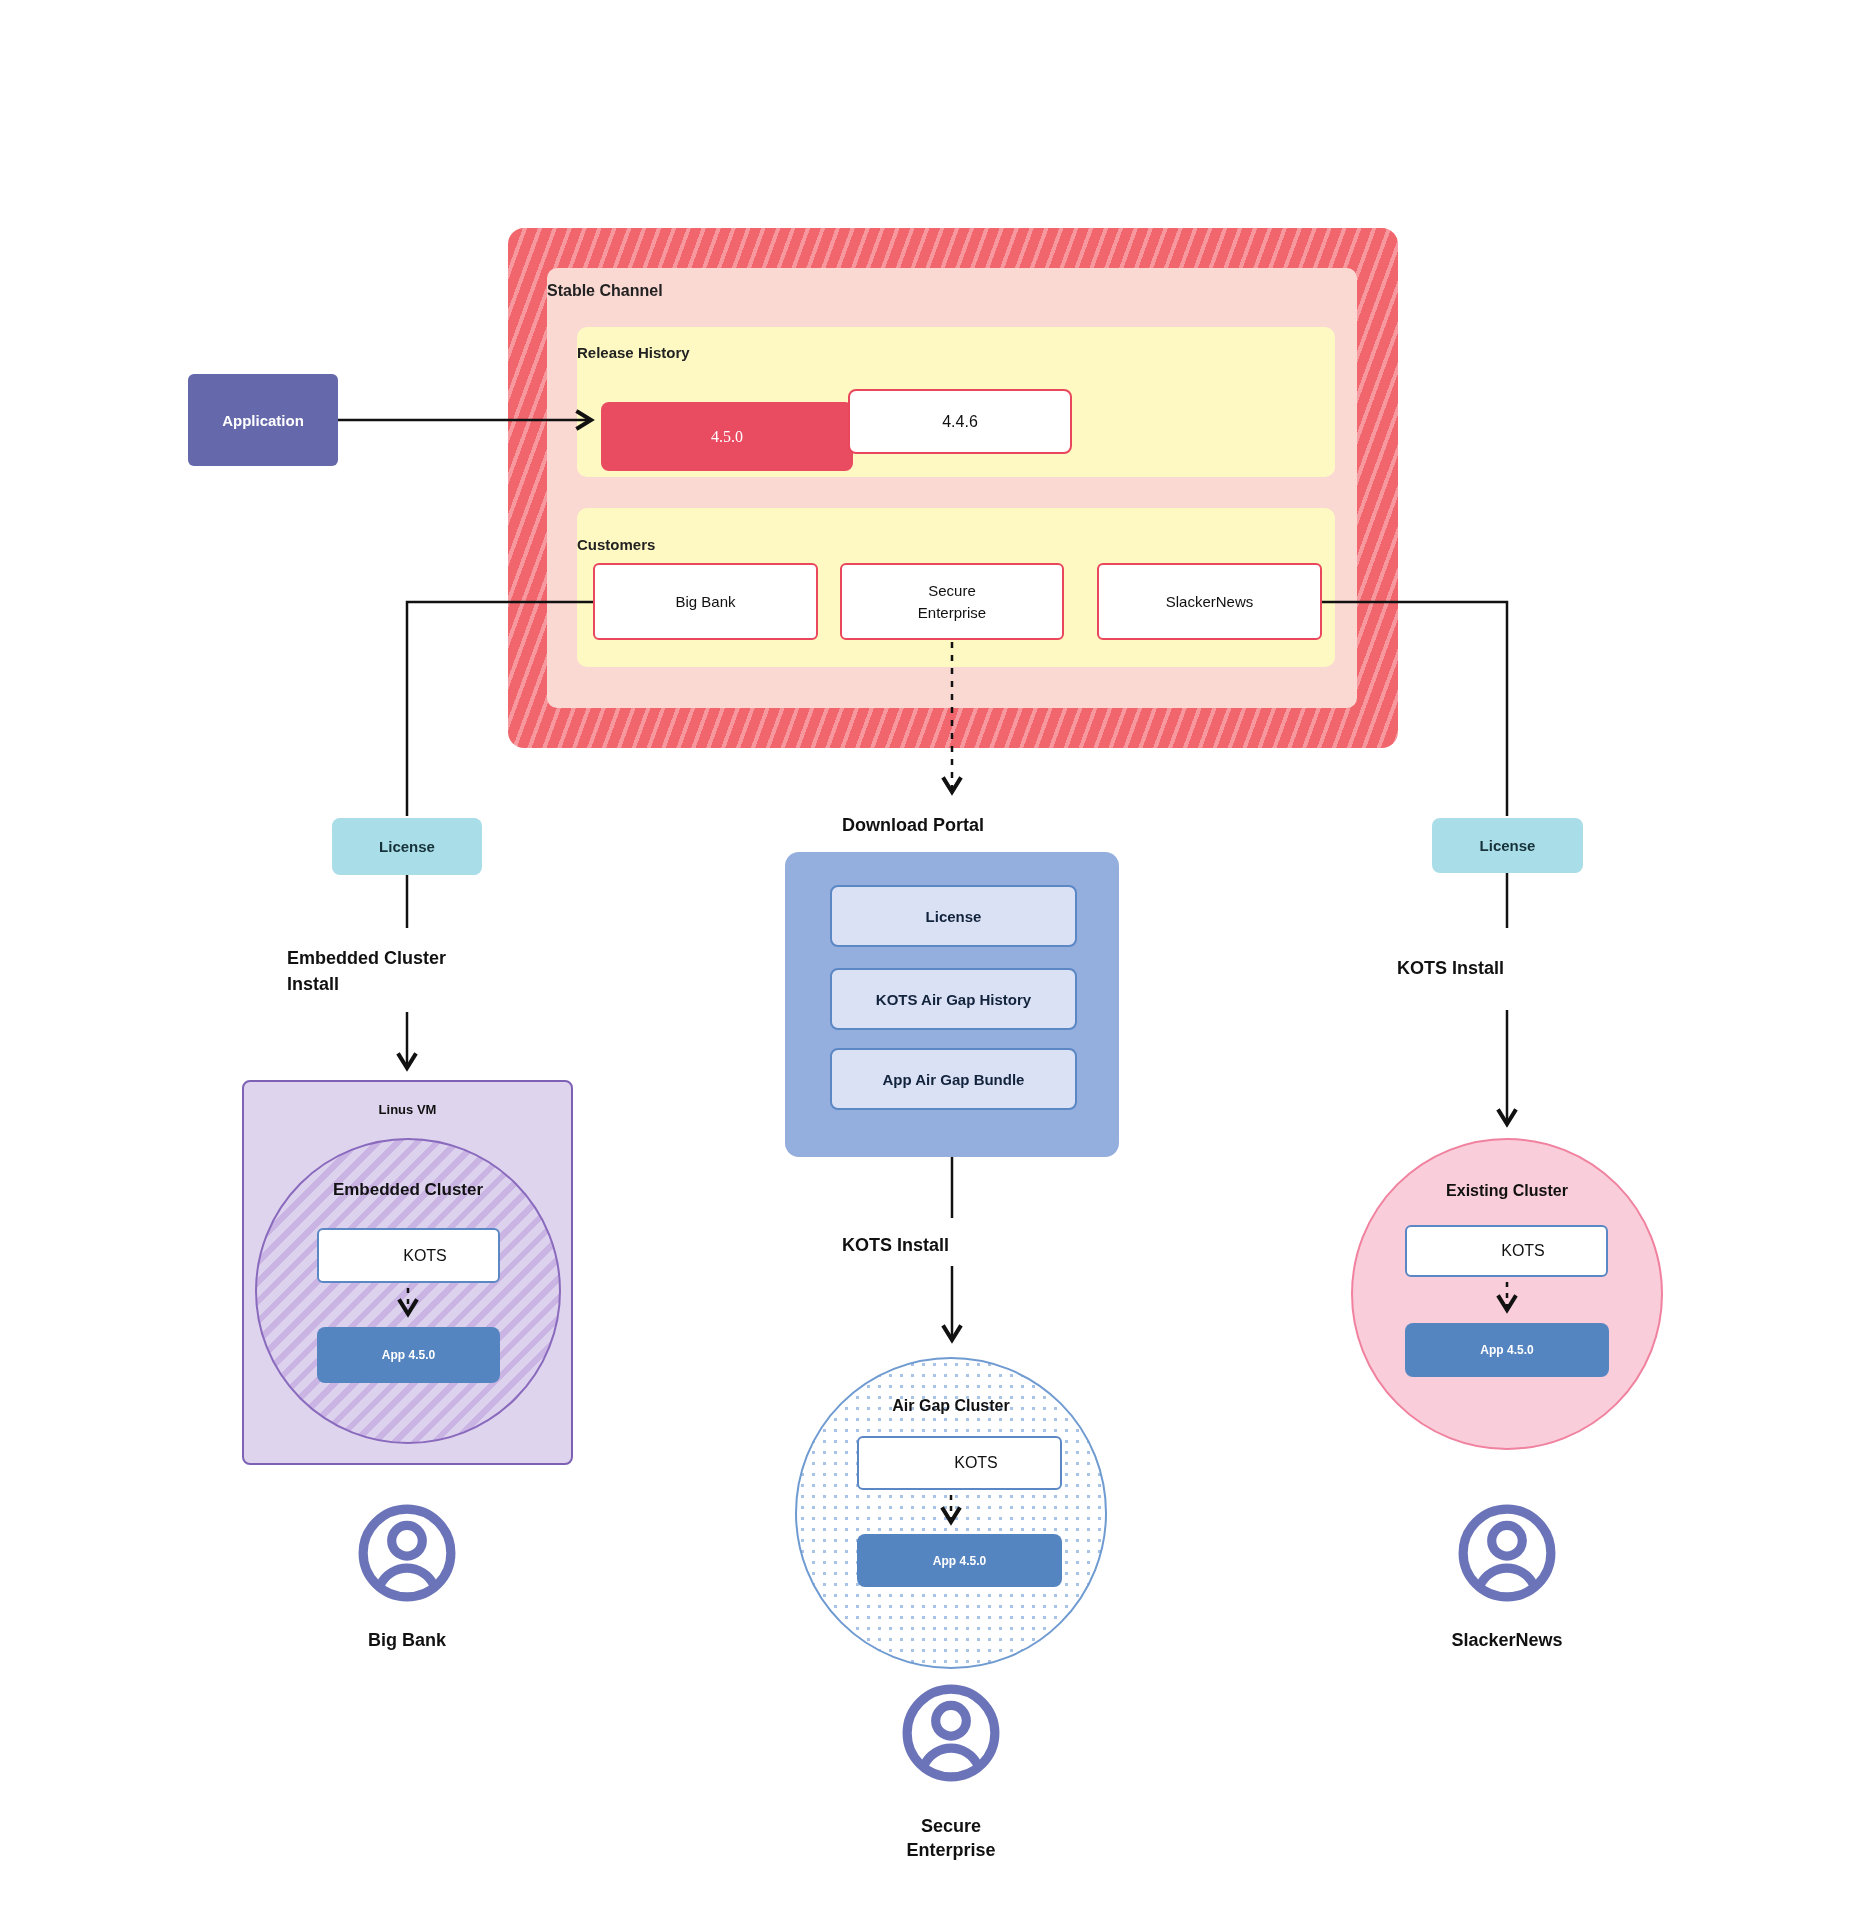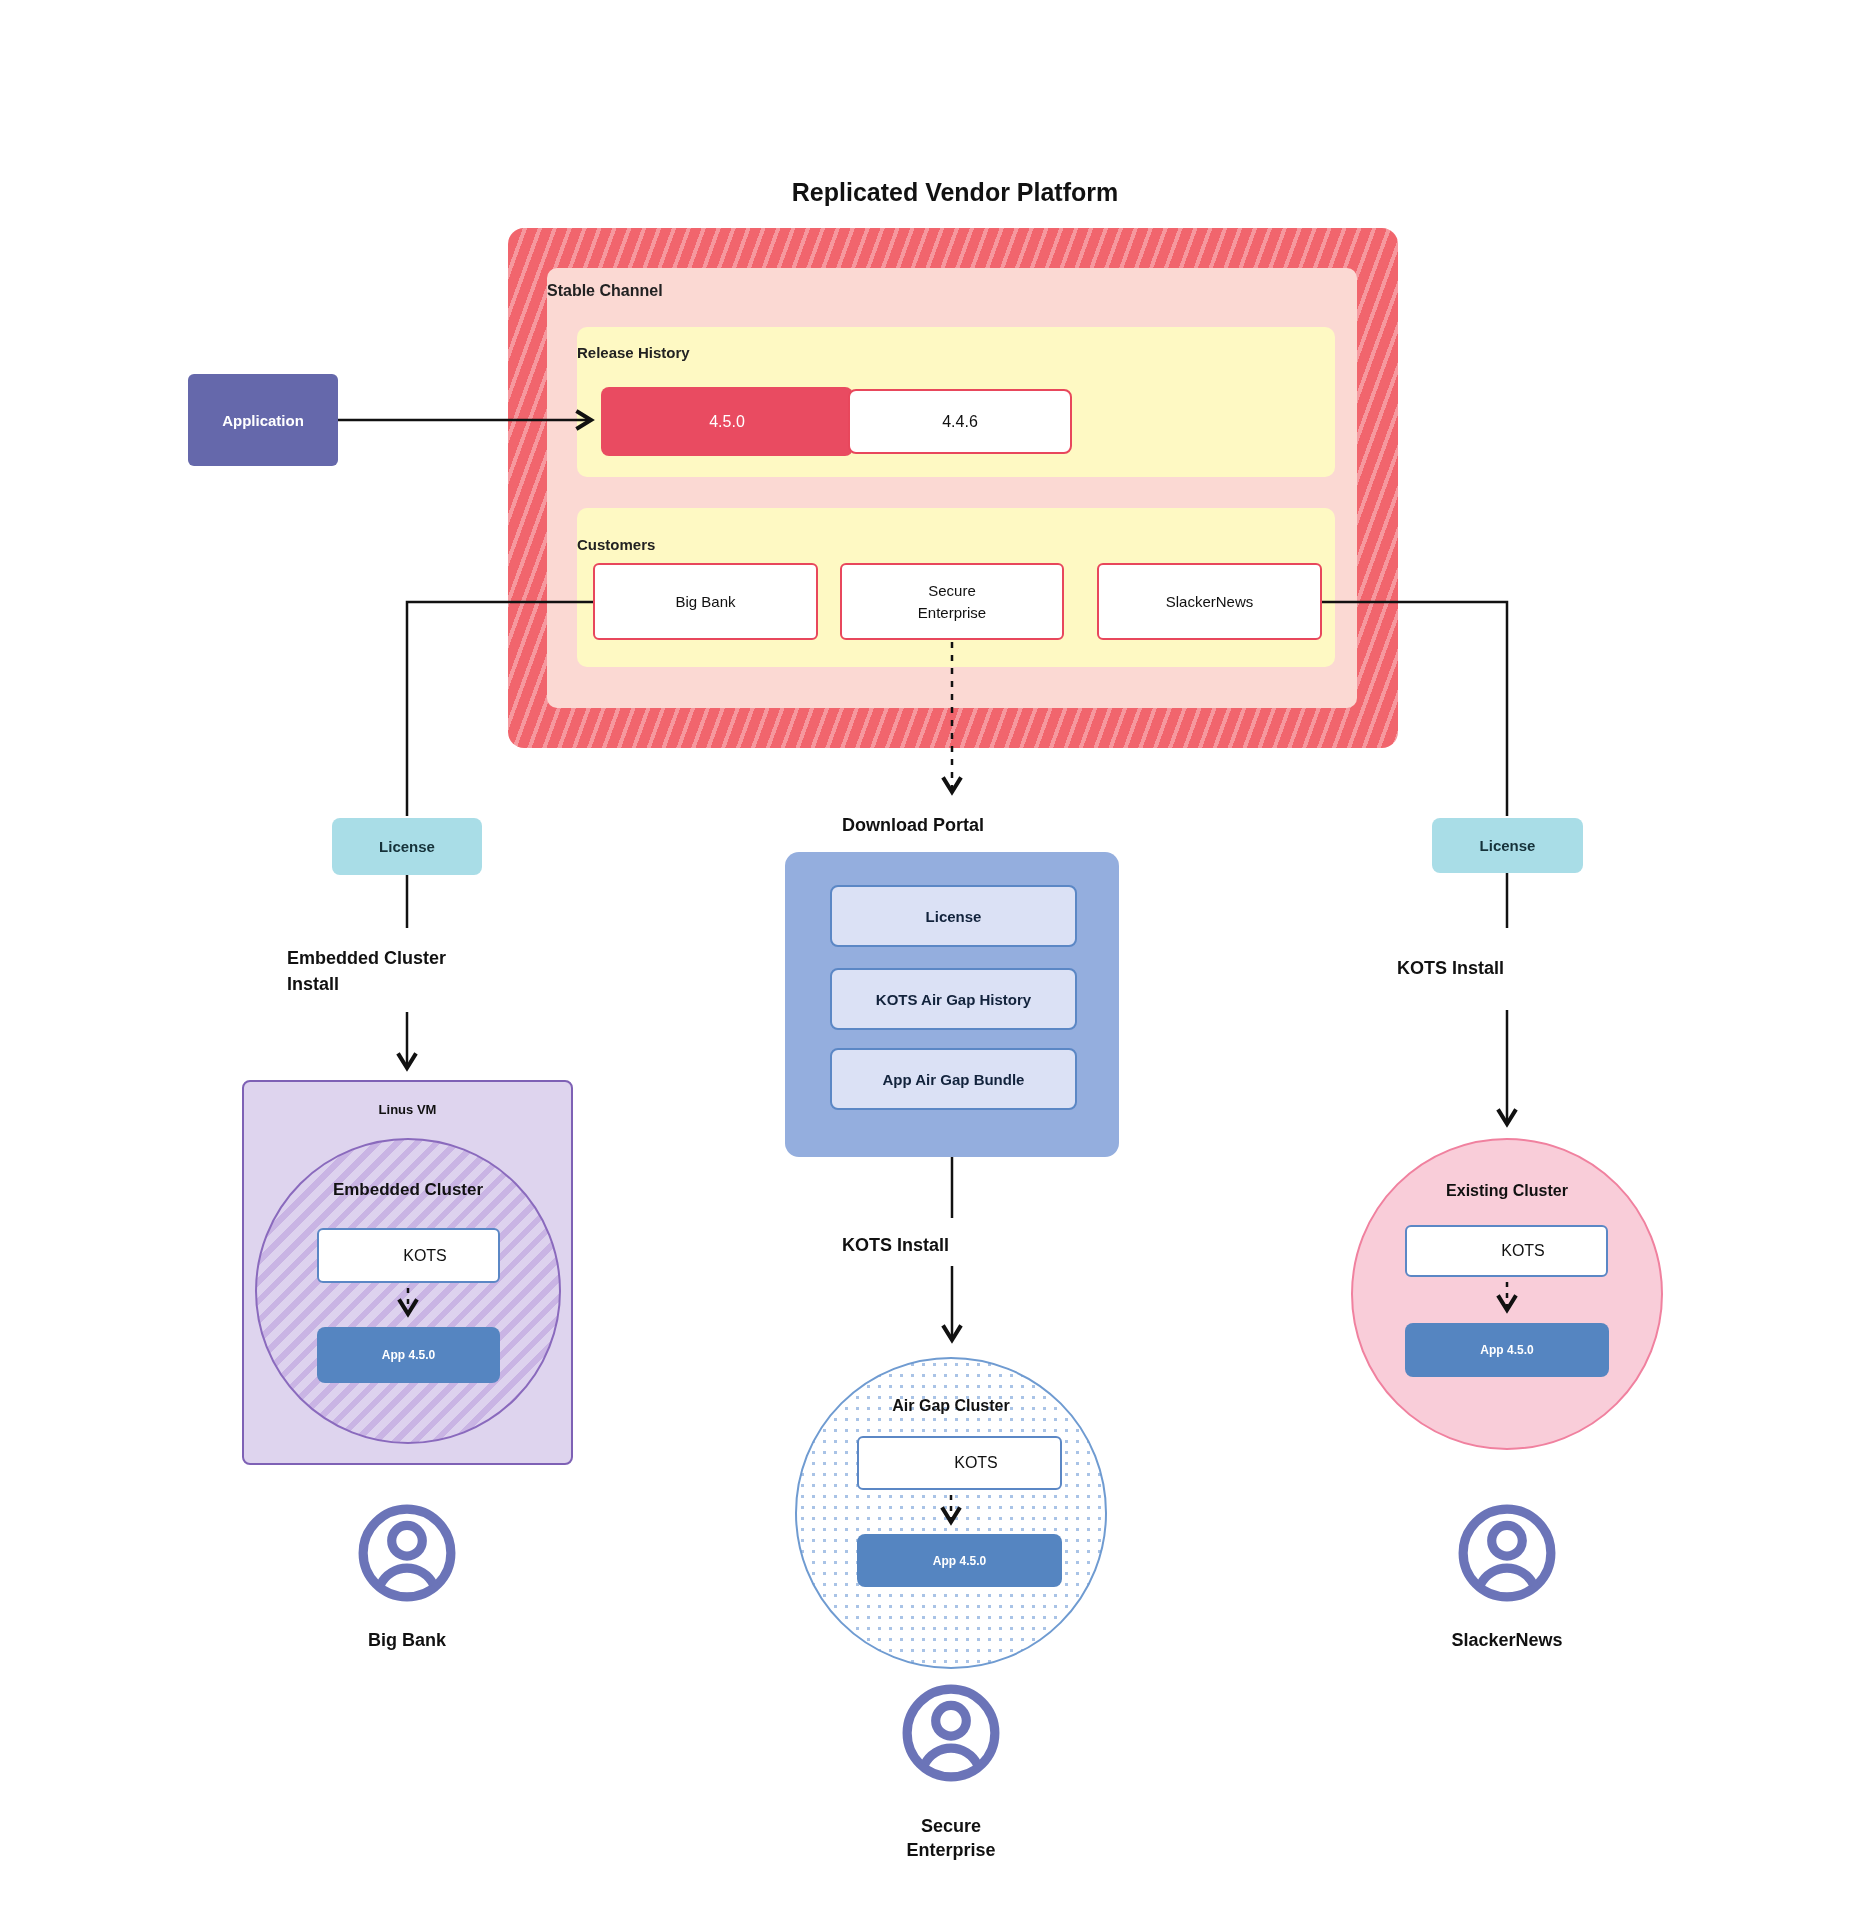--- a/index.html
+++ b/index.html
@@ -54,32 +54,31 @@
   .person-label{font-size:18px;font-weight:600;color:#111;text-align:center;line-height:1.35;}
 
   svg.wires{position:absolute;left:0;top:0;z-index:10;pointer-events:none;}
   .layer{z-index:1;}
 </style>
 </head>
 <body>
 
 <div class="canvas">
 
-  <div class="abs layer diagram-title center-text" style="left:705px;top:175px;width:500px;height:34px;">Replicated Vendor Platform</div>
 
   <div class="abs layer hatch-red" style="left:508px;top:228px;width:890px;height:520px;"></div>
 
   <div class="abs layer stable" style="left:547px;top:268px;width:810px;height:440px;">
     <div class="panel-label" style="top:14px;font-size:16px;">Stable Channel</div>
   </div>
 
   <div class="abs layer salmon" style="left:577px;top:327px;width:758px;height:150px;">
     <div class="panel-label" style="top:17px;">Release History</div>
   </div>
-  <div class="abs layer rel-current center-text" style="left:601px;top:387px;width:252px;height:69px;">4.5.0</div>
+  <div class="abs layer rel-current center-text" style="left:601px;top:402px;width:252px;height:69px;font-family:Liberation Serif, serif;">4.5.0</div>
   <div class="abs layer rel-prev center-text" style="left:848px;top:389px;width:224px;height:65px;">4.4.6</div>
 
   <div class="abs layer salmon" style="left:577px;top:508px;width:758px;height:159px;">
     <div class="panel-label" style="top:28px;">Customers</div>
   </div>
   <div class="abs layer cust-box center-text" style="left:593px;top:563px;width:225px;height:77px;">Big Bank</div>
   <div class="abs layer cust-box center-text pre" style="left:840px;top:563px;width:224px;height:77px;">Secure
 Enterprise</div>
   <div class="abs layer cust-box center-text" style="left:1097px;top:563px;width:225px;height:77px;">SlackerNews</div>
 

